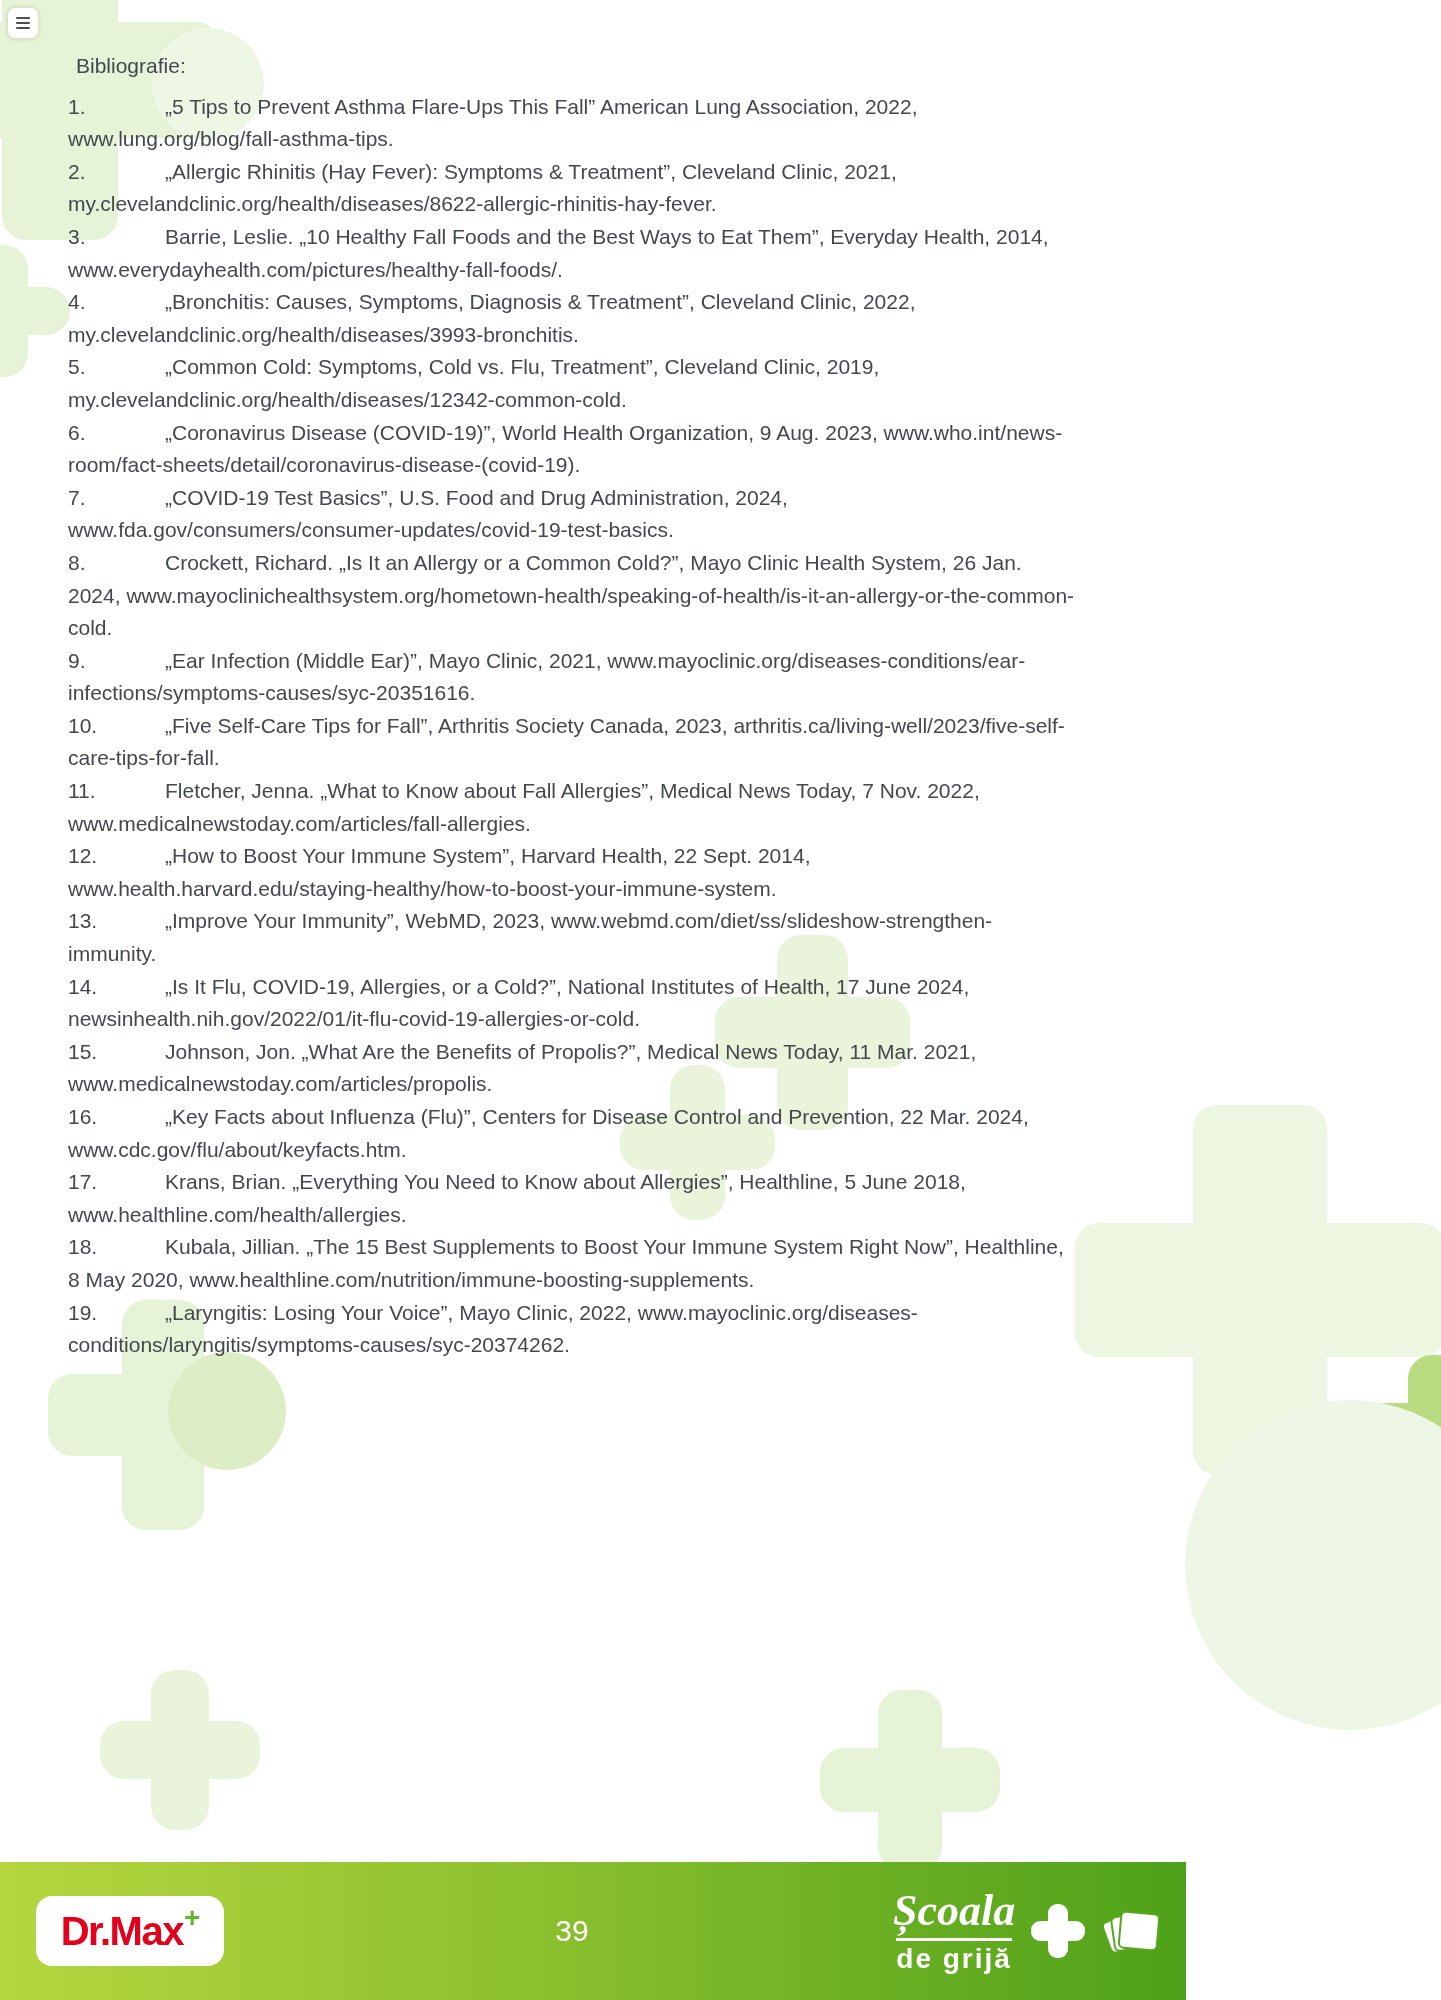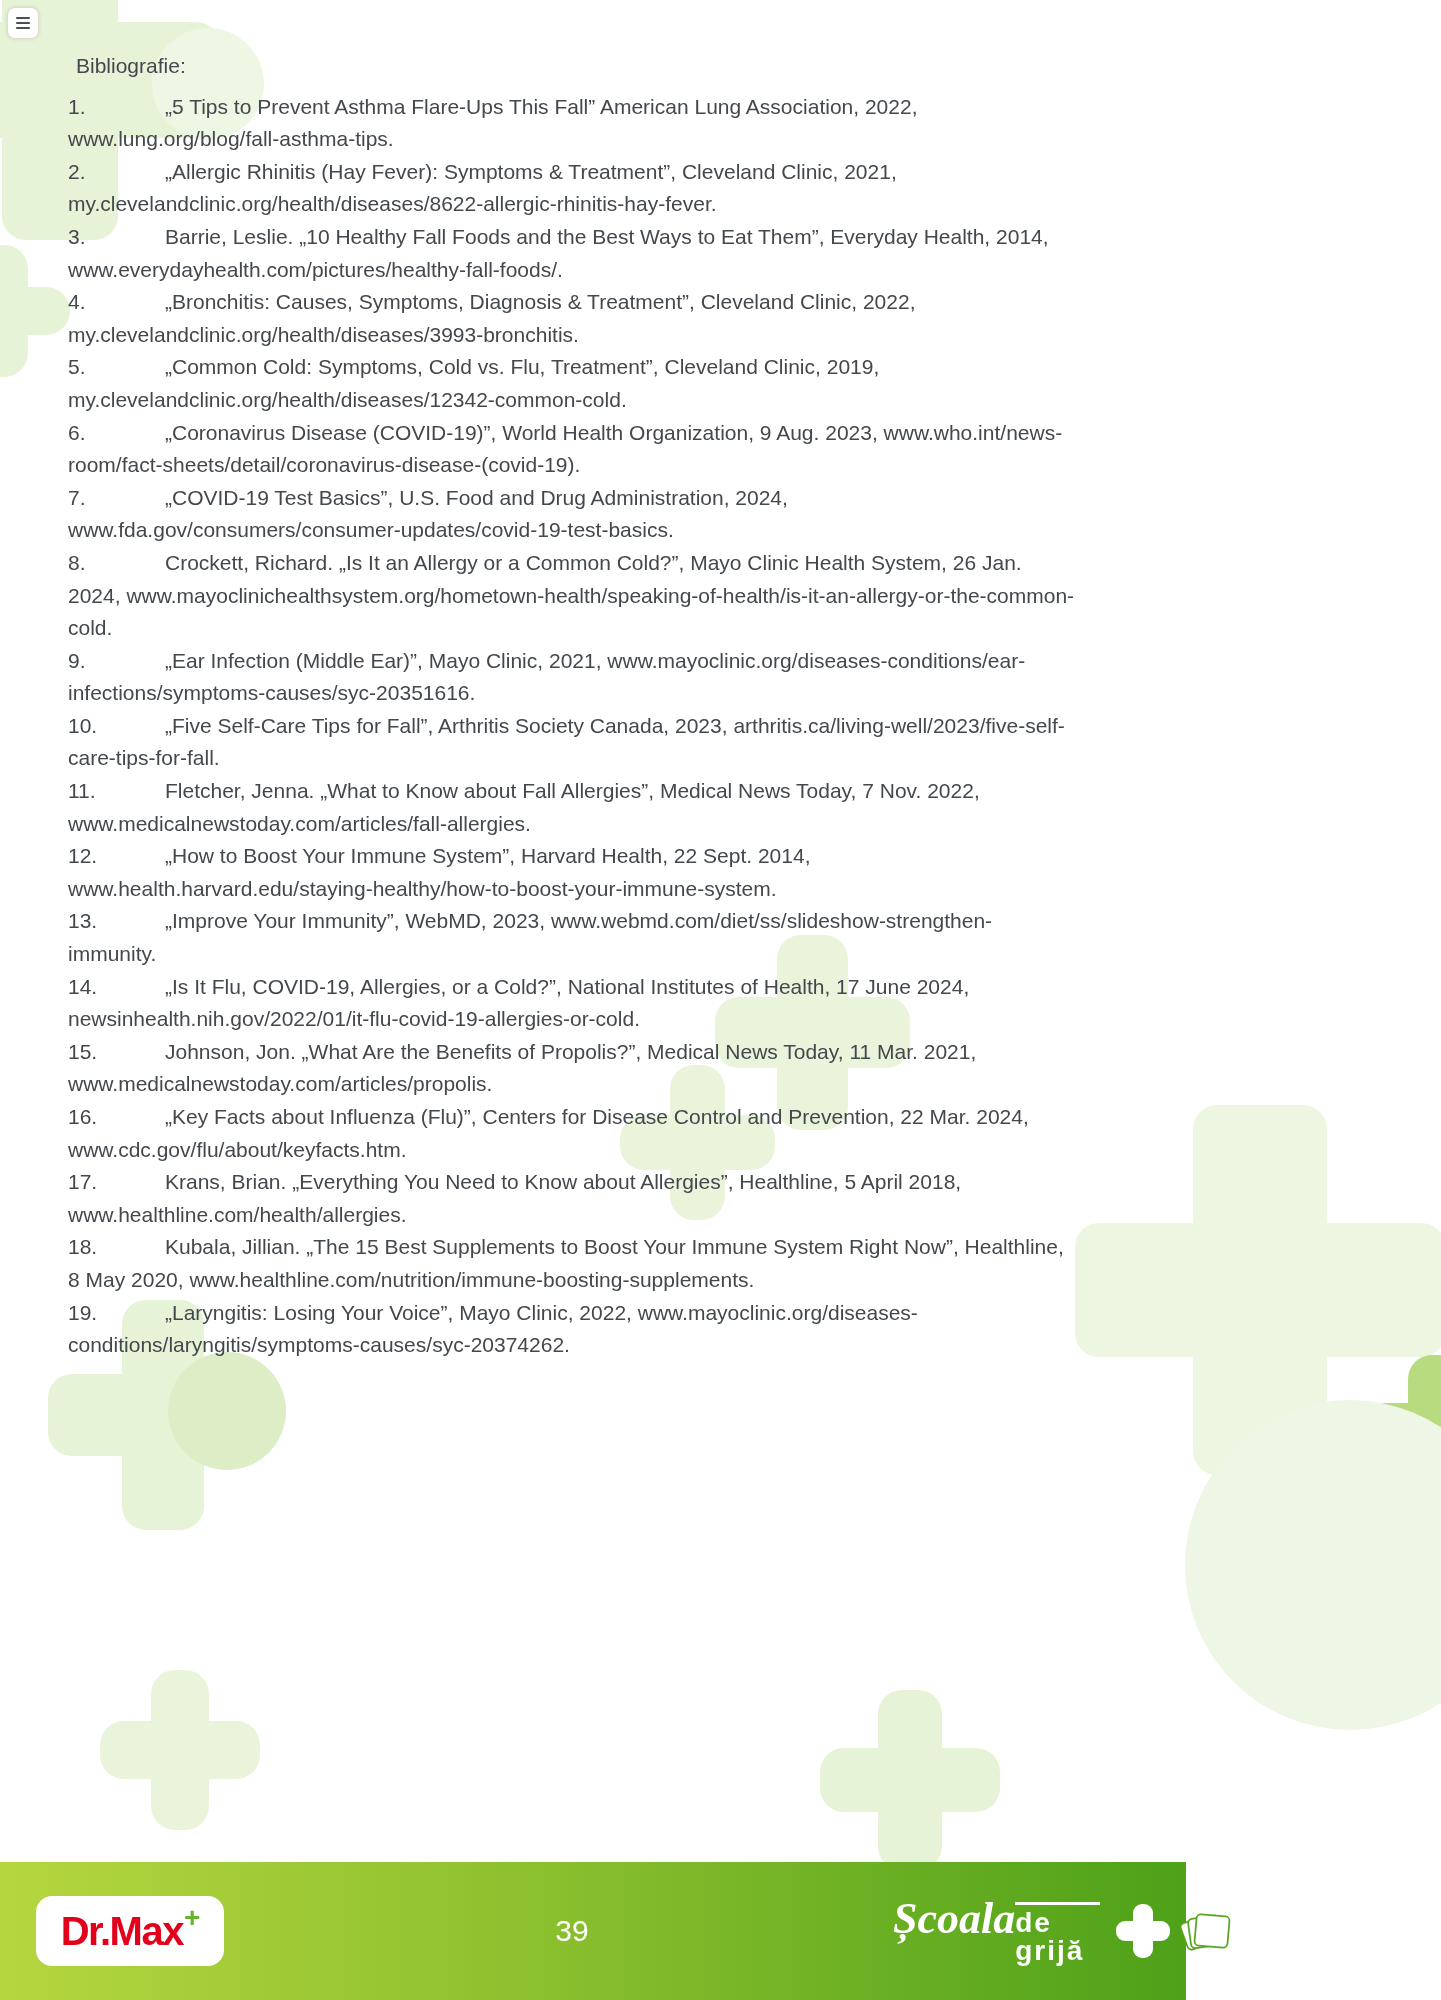--- a/index.html
+++ b/index.html
@@ -49,21 +49,21 @@
   .drmax-text{color:#e2001a;font-weight:700;font-size:40px;letter-spacing:-1.5px;line-height:1;}
   .drmax-plus{color:#65b32e;font-weight:700;font-size:28px;line-height:1;position:relative;top:-13px;left:1px;}
   .pagenum{
     position:absolute;left:572px;top:50%;transform:translate(-50%,-50%);
     color:#ffffff;font-size:30px;text-align:right;
   }
   .school{
     position:absolute;left:893px;top:50%;transform:translateY(-50%);
     display:flex;align-items:center;gap:16px;color:#ffffff;
   }
-  .school-text{display:flex;flex-direction:row;}
+  .school-text{display:flex;flex-direction:column;align-items:center;}
   .school-line1{font-family:"Liberation Serif",serif;font-style:italic;font-weight:700;font-size:44px;line-height:1;}
   .school-line2{
     font-weight:700;font-size:28px;letter-spacing:2px;line-height:1;
     border-top:3px solid #ffffff;margin-top:5px;padding-top:4px;
   }
   .school-plus{position:relative;width:54px;height:54px;}
   .school-plus::before,.school-plus::after{content:"";position:absolute;background:#ffffff;border-radius:9px;}
   .school-plus::before{left:17px;top:0;width:20px;height:54px;}
   .school-plus::after{top:17px;left:0;width:54px;height:20px;}
   .pages-icon{display:block;}
@@ -102,21 +102,21 @@
   <p class="entry"><span class="num">7.</span><span>„COVID-19 Test Basics”, U.S. Food and Drug Administration, 2024, www.fda.gov/consumers/consumer-updates/covid-19-test-basics.</span></p>
   <p class="entry"><span class="num">8.</span><span>Crockett, Richard. „Is It an Allergy or a Common Cold?”, Mayo Clinic Health System, 26 Jan. 2024, www.mayoclinichealthsystem.org/hometown-health/speaking-of-health/is-it-an-allergy-or-the-common-cold.</span></p>
   <p class="entry"><span class="num">9.</span><span>„Ear Infection (Middle Ear)”, Mayo Clinic, 2021, www.mayoclinic.org/diseases-conditions/ear-infections/symptoms-causes/syc-20351616.</span></p>
   <p class="entry"><span class="num">10.</span><span>„Five Self-Care Tips for Fall”, Arthritis Society Canada, 2023, arthritis.ca/living-well/2023/five-self-care-tips-for-fall.</span></p>
   <p class="entry"><span class="num">11.</span><span>Fletcher, Jenna. „What to Know about Fall Allergies”, Medical News Today, 7 Nov. 2022, www.medicalnewstoday.com/articles/fall-allergies.</span></p>
   <p class="entry"><span class="num">12.</span><span>„How to Boost Your Immune System”, Harvard Health, 22 Sept. 2014, www.health.harvard.edu/staying-healthy/how-to-boost-your-immune-system.</span></p>
   <p class="entry"><span class="num">13.</span><span>„Improve Your Immunity”, WebMD, 2023, www.webmd.com/diet/ss/slideshow-strengthen-immunity.</span></p>
   <p class="entry"><span class="num">14.</span><span>„Is It Flu, COVID-19, Allergies, or a Cold?”, National Institutes of Health, 17 June 2024, newsinhealth.nih.gov/2022/01/it-flu-covid-19-allergies-or-cold.</span></p>
   <p class="entry"><span class="num">15.</span><span>Johnson, Jon. „What Are the Benefits of Propolis?”, Medical News Today, 11 Mar. 2021, www.medicalnewstoday.com/articles/propolis.</span></p>
   <p class="entry"><span class="num">16.</span><span>„Key Facts about Influenza (Flu)”, Centers for Disease Control and Prevention, 22 Mar. 2024, www.cdc.gov/flu/about/keyfacts.htm.</span></p>
-  <p class="entry"><span class="num">17.</span><span>Krans, Brian. „Everything You Need to Know about Allergies”, Healthline, 5 April 2018, www.healthline.com/health/allergies.</span></p>
+  <p class="entry"><span class="num">17.</span><span>Krans, Brian. „Everything You Need to Know about Allergies”, Healthline, 5 June 2018, www.healthline.com/health/allergies.</span></p>
   <p class="entry"><span class="num">18.</span><span>Kubala, Jillian. „The 15 Best Supplements to Boost Your Immune System Right Now”, Healthline, 8 May 2020, www.healthline.com/nutrition/immune-boosting-supplements.</span></p>
   <p class="entry"><span class="num">19.</span><span>„Laryngitis: Losing Your Voice”, Mayo Clinic, 2022, www.mayoclinic.org/diseases-conditions/laryngitis/symptoms-causes/syc-20374262.</span></p>
 </div>
 
 <div class="footer">
   <div class="drmax">
     <span class="drmax-text">Dr.Max</span>
       <span class="drmax-plus">+</span>
   </div>
   <div class="pagenum">39</div>

